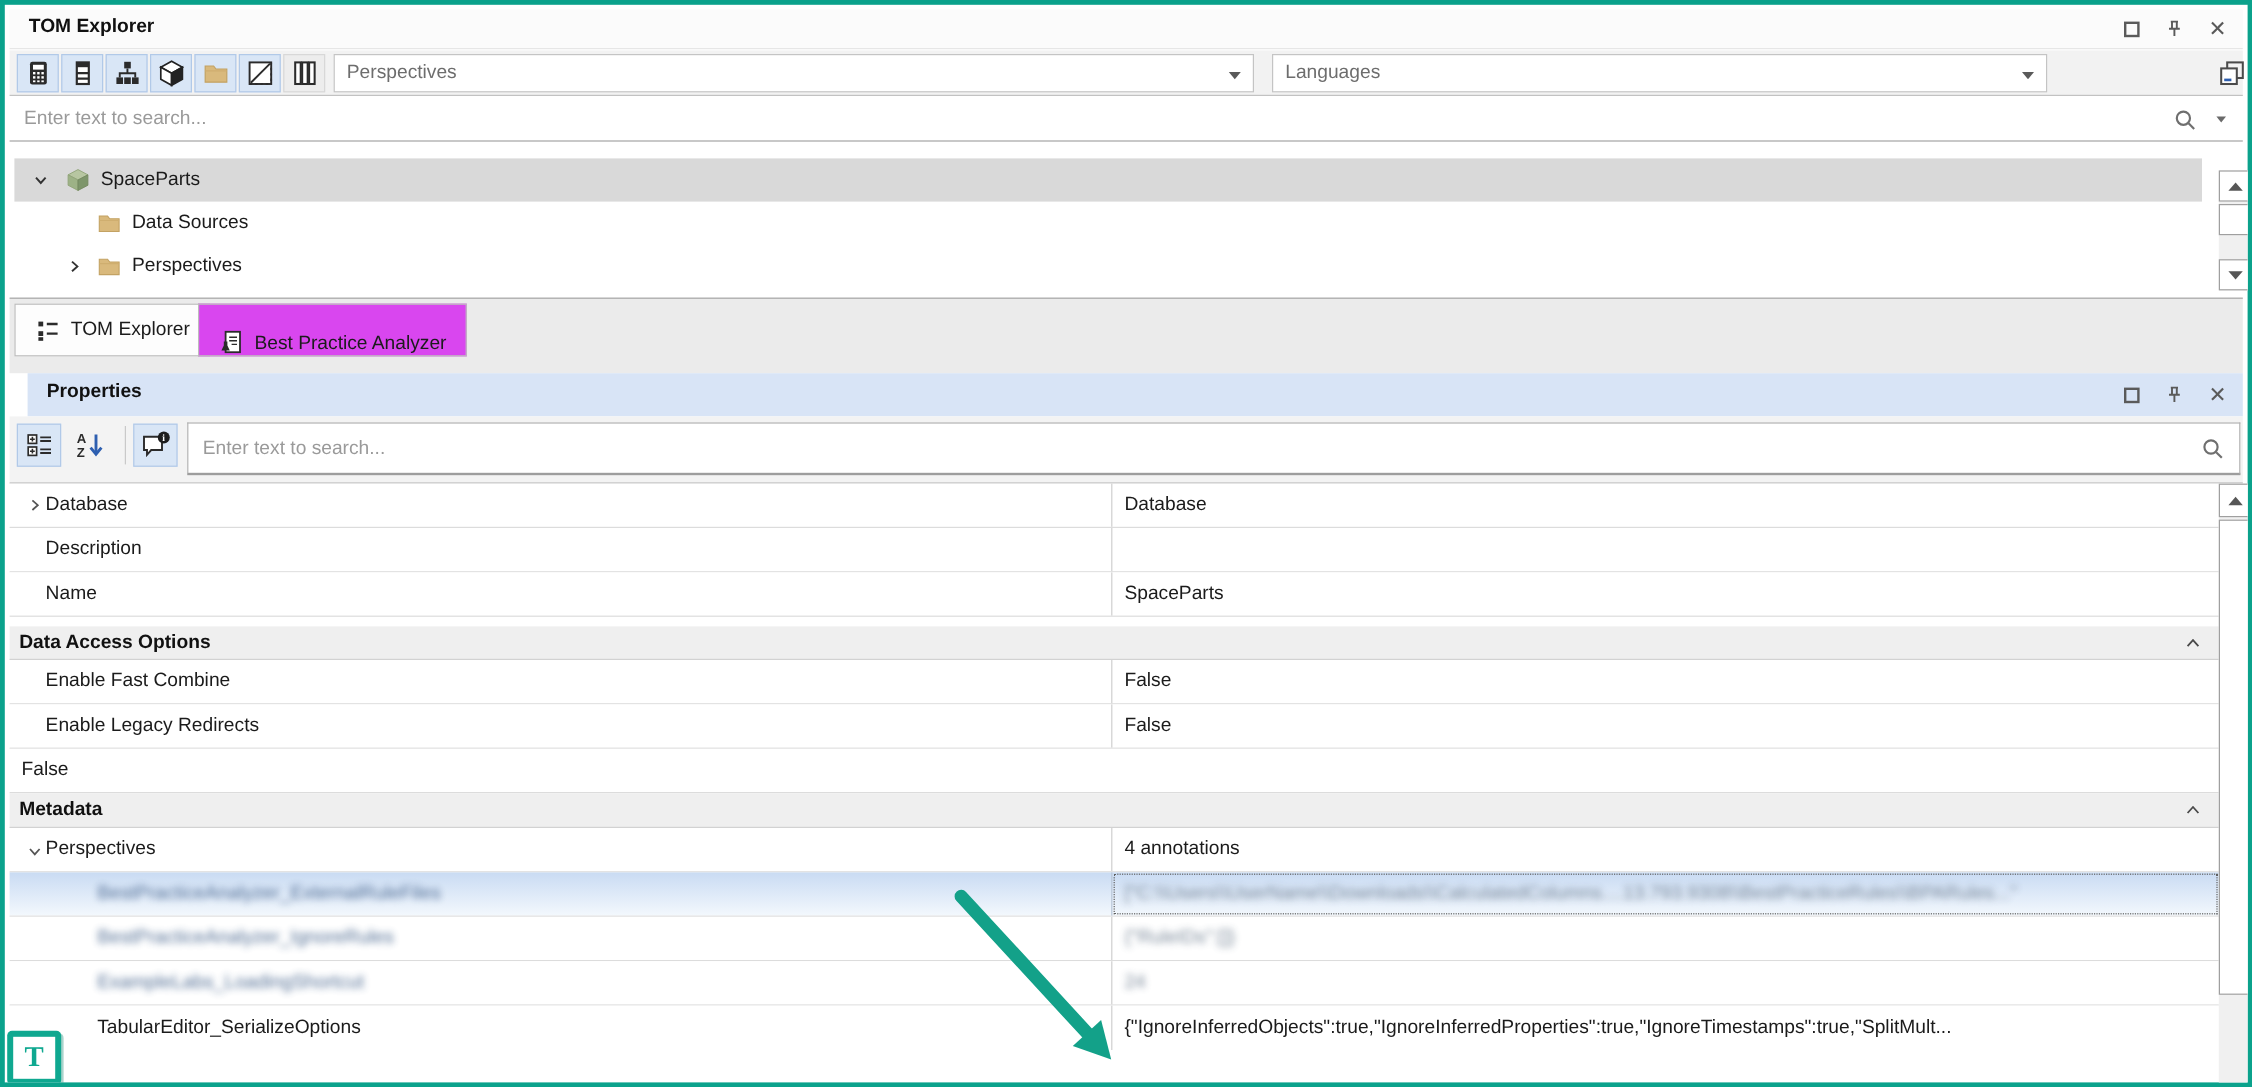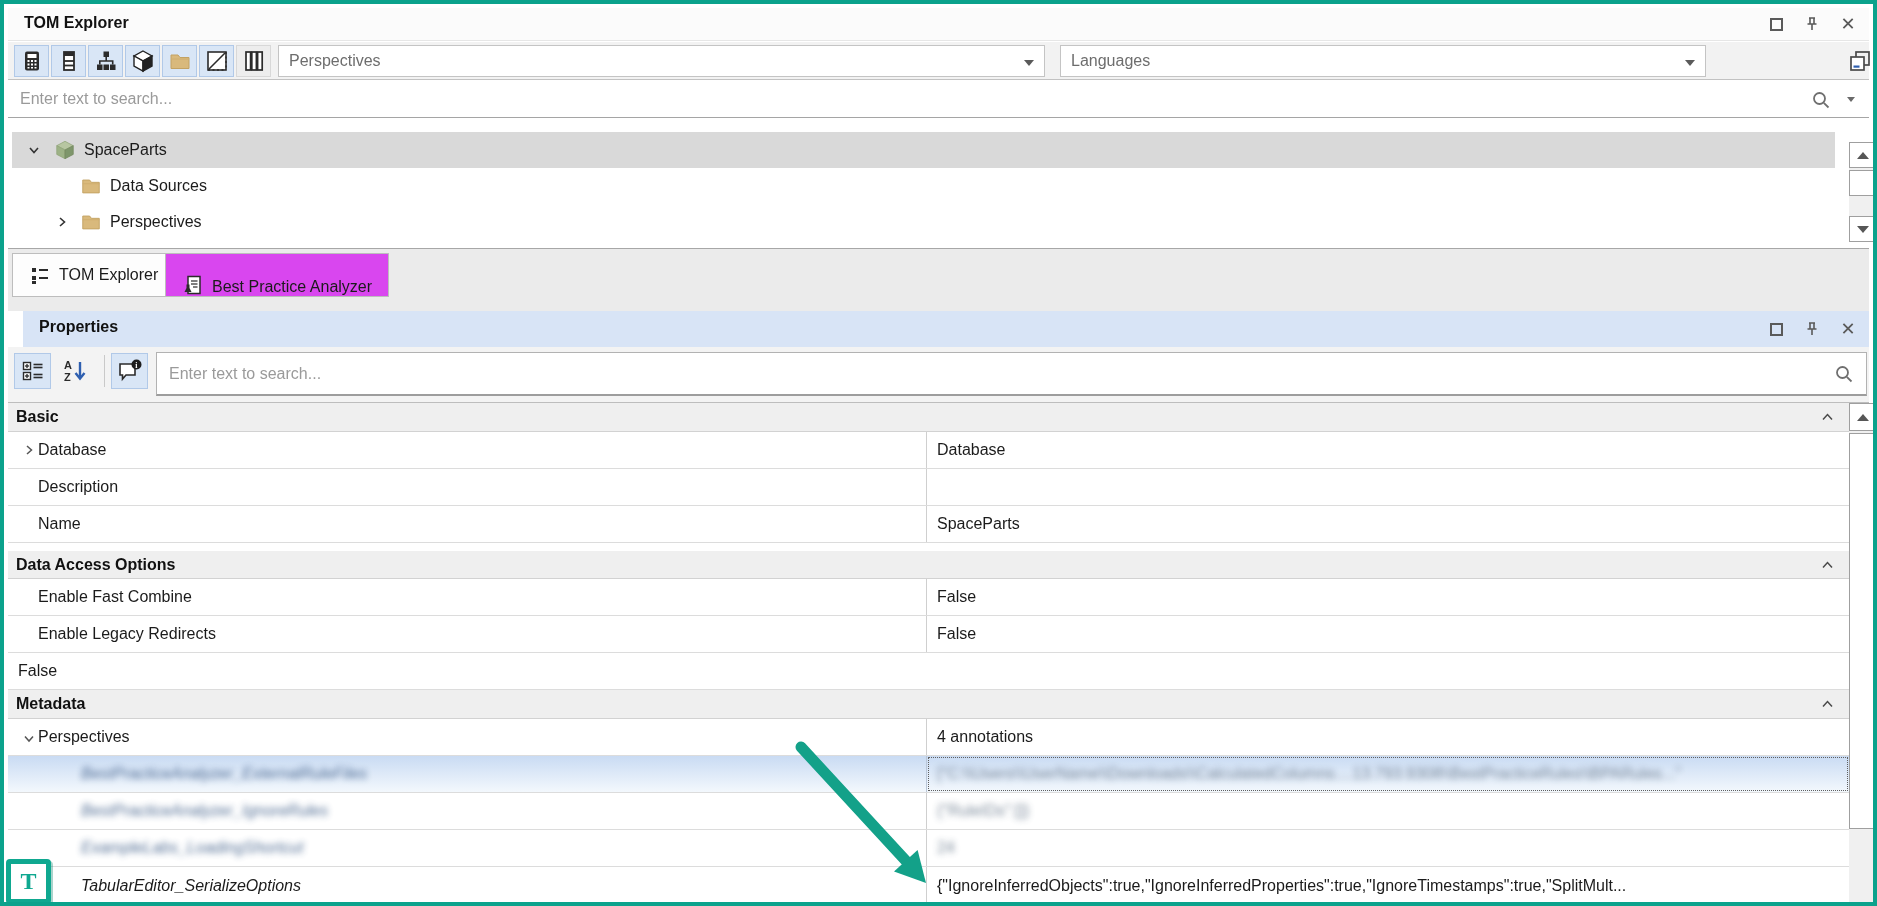--- a/index.html
+++ b/index.html
@@ -57,21 +57,21 @@
   .ptsep{position:absolute;left:96px;top:8px;width:1px;height:32px;background:#c9c9c9;}
   .pt-search{position:absolute;left:148px;top:5px;right:2px;height:44px;background:#fff;border:1px solid #b2b2b2;border-bottom:2px solid #9d9d9d;}
   
   .grid{position:absolute;left:4px;top:399px;width:1841px;}
   .sechdr{position:relative;height:29px;background:#efefef;border-bottom:1px solid #d2d2d2;display:flex;align-items:center;padding-left:8px;font-size:16px;font-weight:bold;color:#111;}
   .sechdr .collapse{position:absolute;right:14px;top:7px;}
   .prow{position:relative;height:37px;display:flex;border-bottom:1px solid #dcdcdc;background:#fff;}
   .prow .ncell{position:relative;width:919px;border-right:1px solid #cfcfcf;display:flex;align-items:center;font-size:16px;}
   .prow .vcell{position:relative;flex:1;display:flex;align-items:center;font-size:16px;padding-left:10px;overflow:hidden;white-space:nowrap;}
   .ind1{padding-left:30px;}
-  .ind2{padding-left:73px;font-style:italic;}
+  .ind2{padding-left:73px;}
   .rowchev{position:absolute;left:14px;top:11px;}
   .spacer8{height:8px;background:#fff;}
   .prow.sel{background:linear-gradient(#c9dbf3,#f3f8fd);}
   .prow.sel .vcell{outline:1.5px dotted #5f5f5f;outline-offset:-2px;}
   .blurtxt{filter:blur(3.2px);opacity:.9;}
   .blur-name{color:#41608a;}
   .blur-val{color:#6e7e90;}
   .props-scroll{position:absolute;left:1845px;top:399px;width:28px;height:503px;background:#f0f0f0;}
   
   .arrow-overlay{position:absolute;left:0;top:0;width:1877px;height:906px;pointer-events:none;z-index:50;}
@@ -337,28 +337,20 @@
       <input type="text" placeholder="Enter text to search..." style="">
       <svg class="mag" style="right:12px;top:11px" viewBox="0 0 20 20">
           <circle cx="8.5" cy="8.5" r="5.5" fill="none" stroke="#6f6f6f" stroke-width="1.8"></circle>
           <line x1="12.8" y1="12.8" x2="17.5" y2="17.5" stroke="#6f6f6f" stroke-width="1.8"></line>
         </svg>
     </div>
   </div>
 
   <div class="grid">
 
-    <div class="sechdr">
-      <span>Basic</span>
-      <span class="collapse">
-          <svg class="ic" width="15" height="15" viewBox="0 0 15 15">
-            <polyline points="3,9.5 7.5,4.5 12,9.5" fill="none" stroke="#4a4a4a" stroke-width="1.5"></polyline>
-          </svg>
-        </span>
-    </div>
     <div class="prow">
       <div class="ncell">
           <span class="rowchev">
             <svg class="ic" width="14" height="14" viewBox="0 0 14 14">
               <polyline points="5,3 9.5,7 5,11" fill="none" stroke="#555" stroke-width="1.5"></polyline>
             </svg>
           </span>
           <span class="ind1">Database</span>
         </div>
       <div class="vcell">Database</div>

